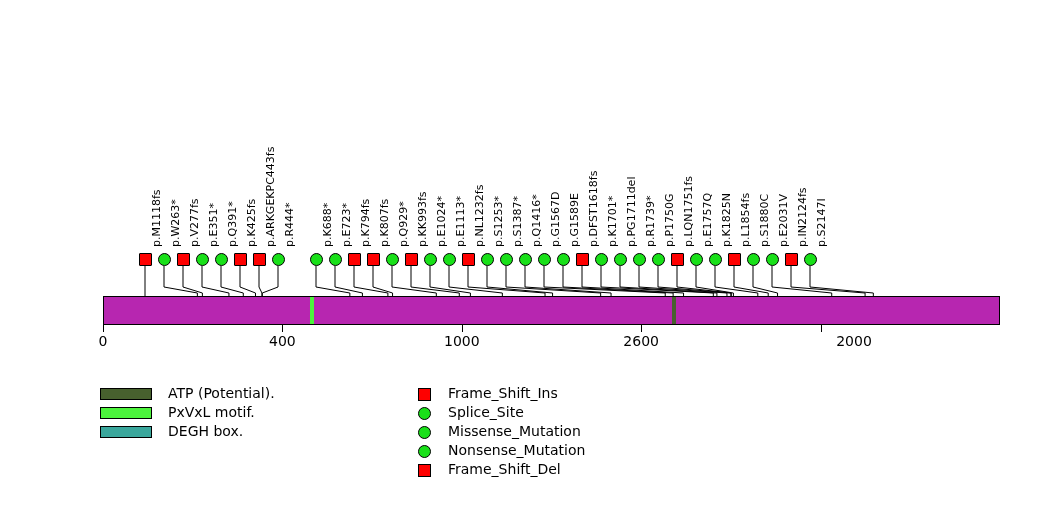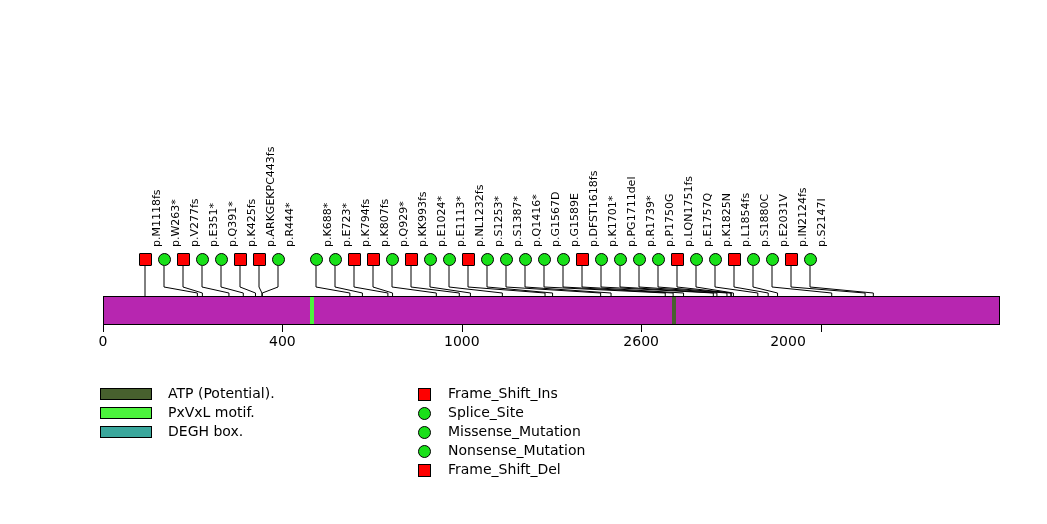--- a/index.html
+++ b/index.html
@@ -177,21 +177,21 @@
   <div id="axis">
       <div class="tick" style="left: 0px;"></div>
       <div class="tlabel" style="left: 0px;">0</div>
       <div class="tick" style="left: 179.4px;"></div>
       <div class="tlabel" style="left: 179.4px;">400</div>
       <div class="tick" style="left: 358.8px;"></div>
       <div class="tlabel" style="left: 358.8px;">1000</div>
       <div class="tick" style="left: 538.2px;"></div>
       <div class="tlabel" style="left: 538.2px;">2600</div>
       <div class="tick" style="left: 717.6px;"></div>
-      <div class="tlabel" style="left: 685px;">2000</div>
+      <div class="tlabel" style="left: 751px;">2000</div>
     </div>
 
   <div id="legend">
     <div class="lgcol" id="lg-dom" style="left:100px;top:0;">
         <div class="lgrow">
           <span class="lgsw" style="background: rgb(71, 96, 46);"></span>
           <span class="lgtx">ATP (Potential).</span>
         </div>
         <div class="lgrow">
           <span class="lgsw" style="background: rgb(76, 243, 60);"></span>

